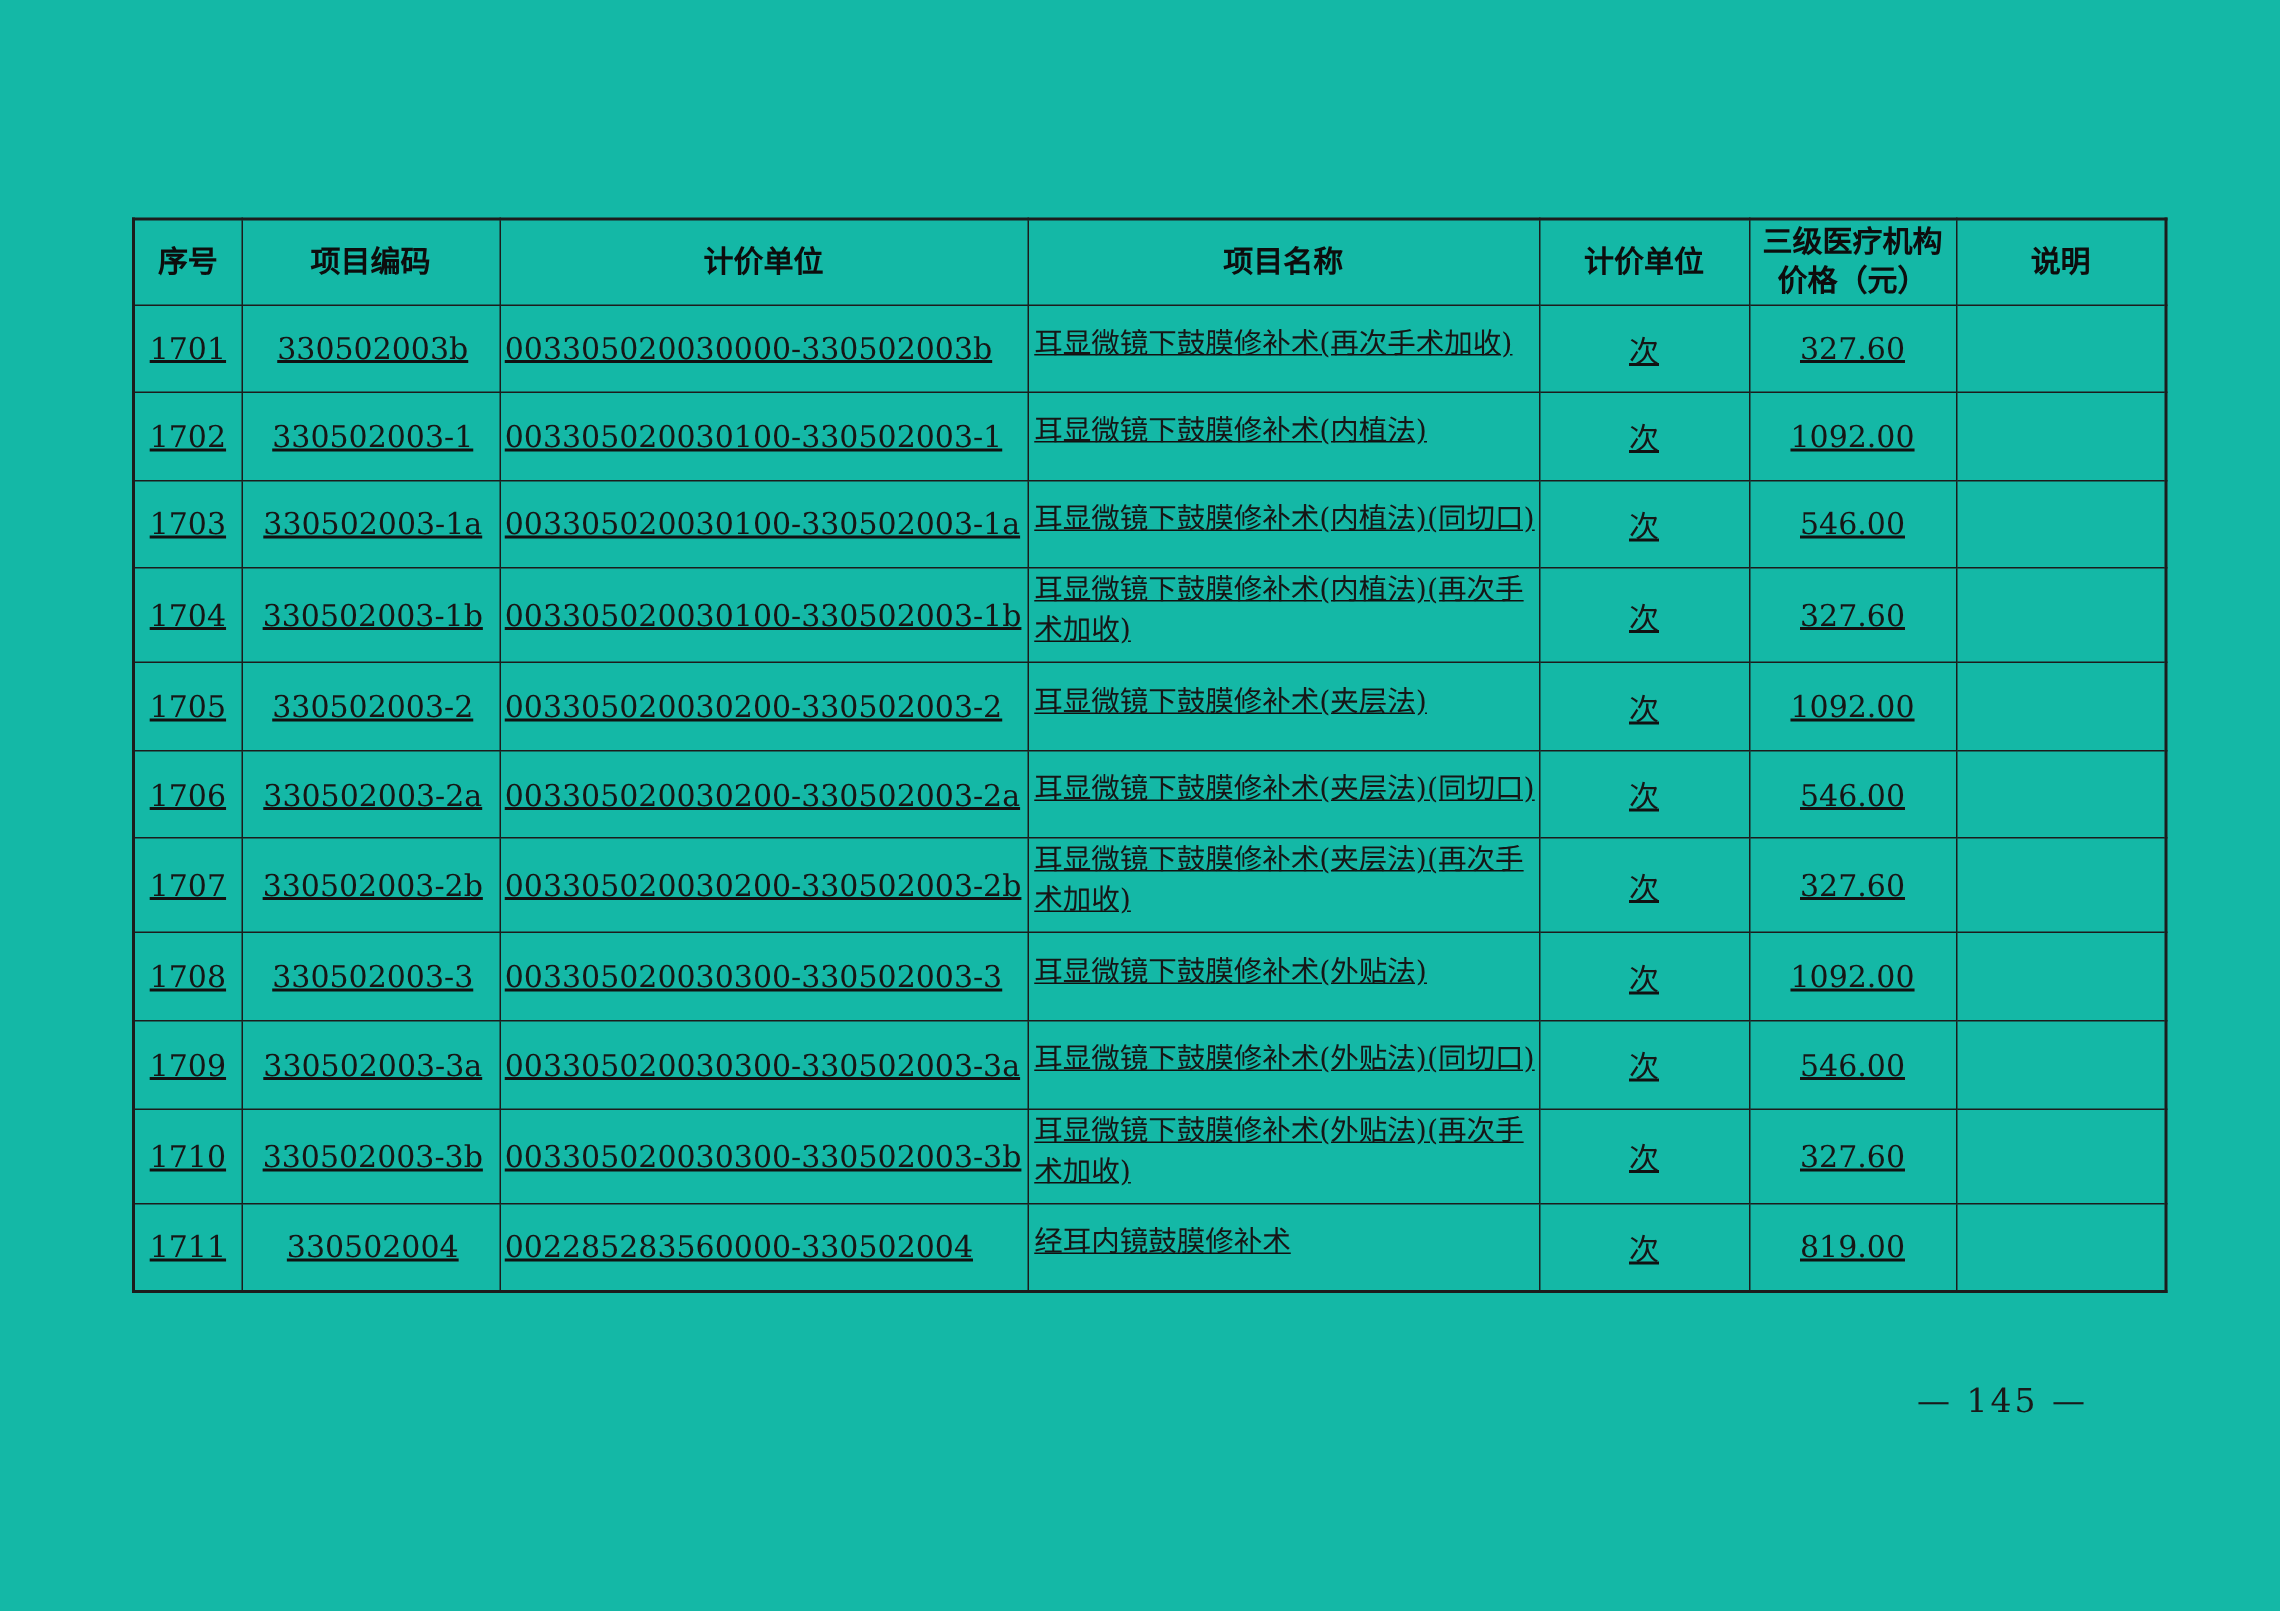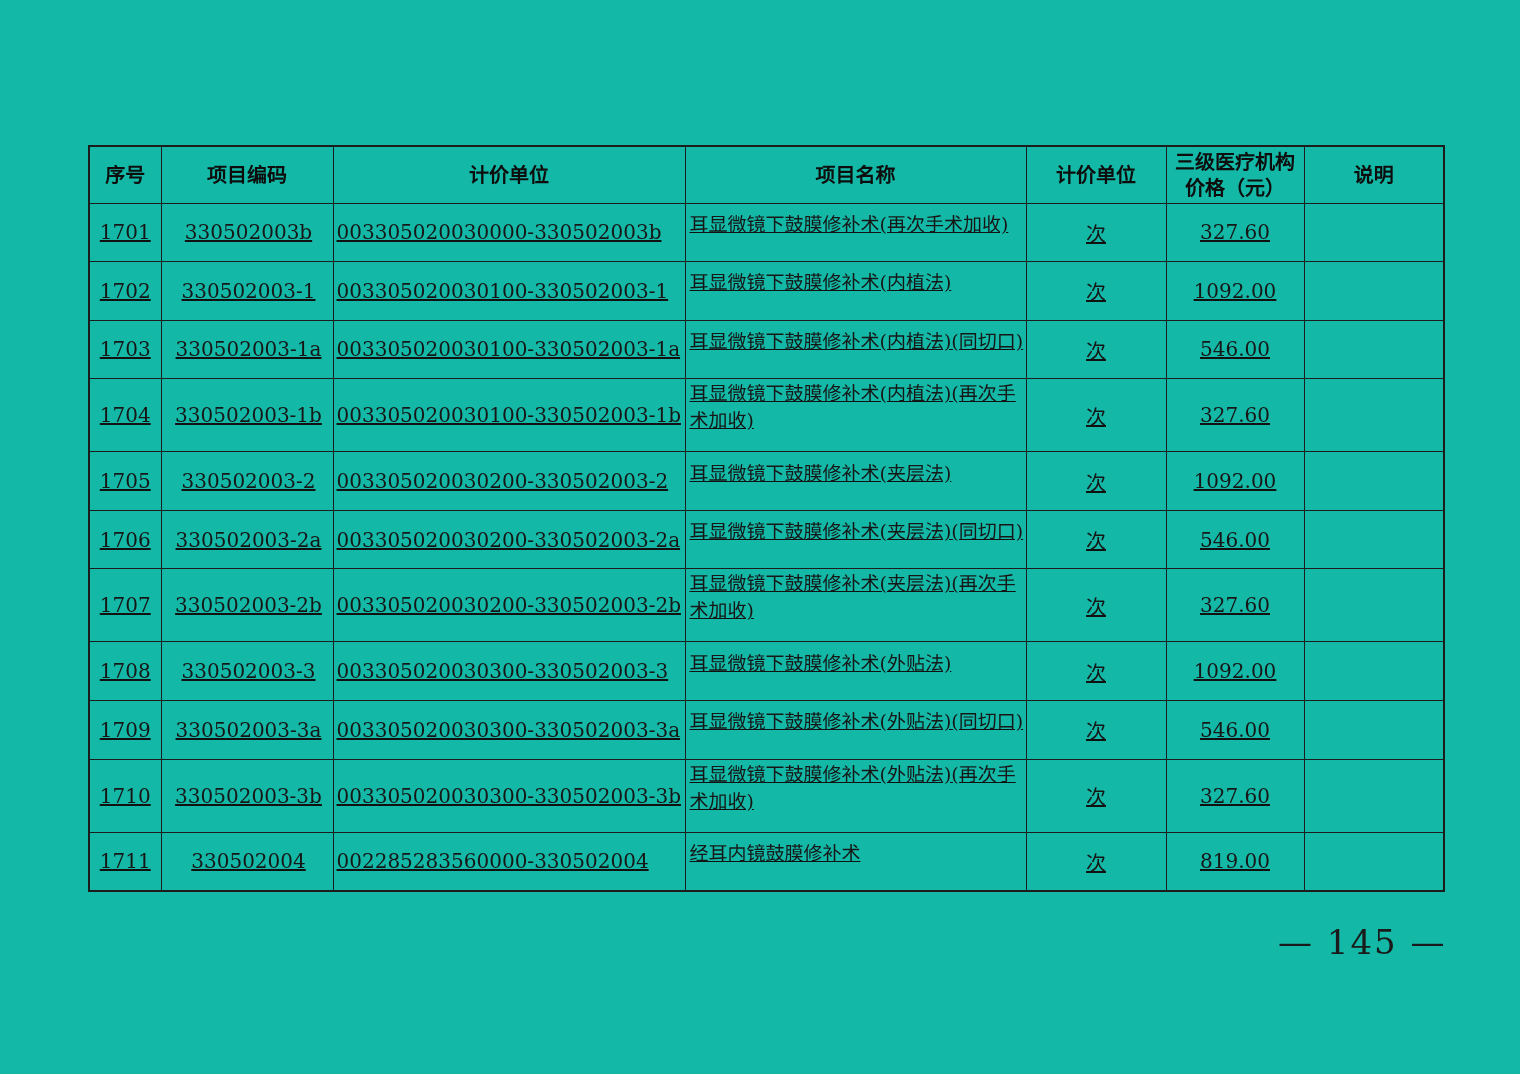--- a/index.html
+++ b/index.html
@@ -41,30 +41,30 @@
     color: #0d0d0d;
   }
   .price-table td {
     font-family: "DejaVu Serif", "Liberation Serif", serif;
     font-size: 20px;
     color: #161616;
   }
   td.c-seq   { text-align: center; }
   td.c-code  { text-align: center; padding-left: 3px; }
   td.c-nat   { text-align: left; padding-left: 3px; margin-top: 20px; }
-  td.c-name  { text-align: left; padding: 1px 2px 17px 4px; font-size: 19px; line-height: 27px; word-break: break-all; }
+  td.c-name  { text-align: left; padding: 1px 2px 7px 4px; font-size: 19px; line-height: 27px; word-break: break-all; }
   td.c-unit  { text-align: center; }
   td.c-price { text-align: center; margin-top: 48px; }
   td.c-note  { text-align: center; }
   .page-number {
     position: absolute;
     left: 1278px;
     top: 922px;
     font-family: "DejaVu Serif", "Liberation Serif", serif;
-    font-size: 34px;
+    font-size: 22px;
     color: #1a1a1a;
     letter-spacing: 2px;
     white-space: nowrap;
   }
 </style>
 </head>
 <body>
 
 <div class="sheet">
 

